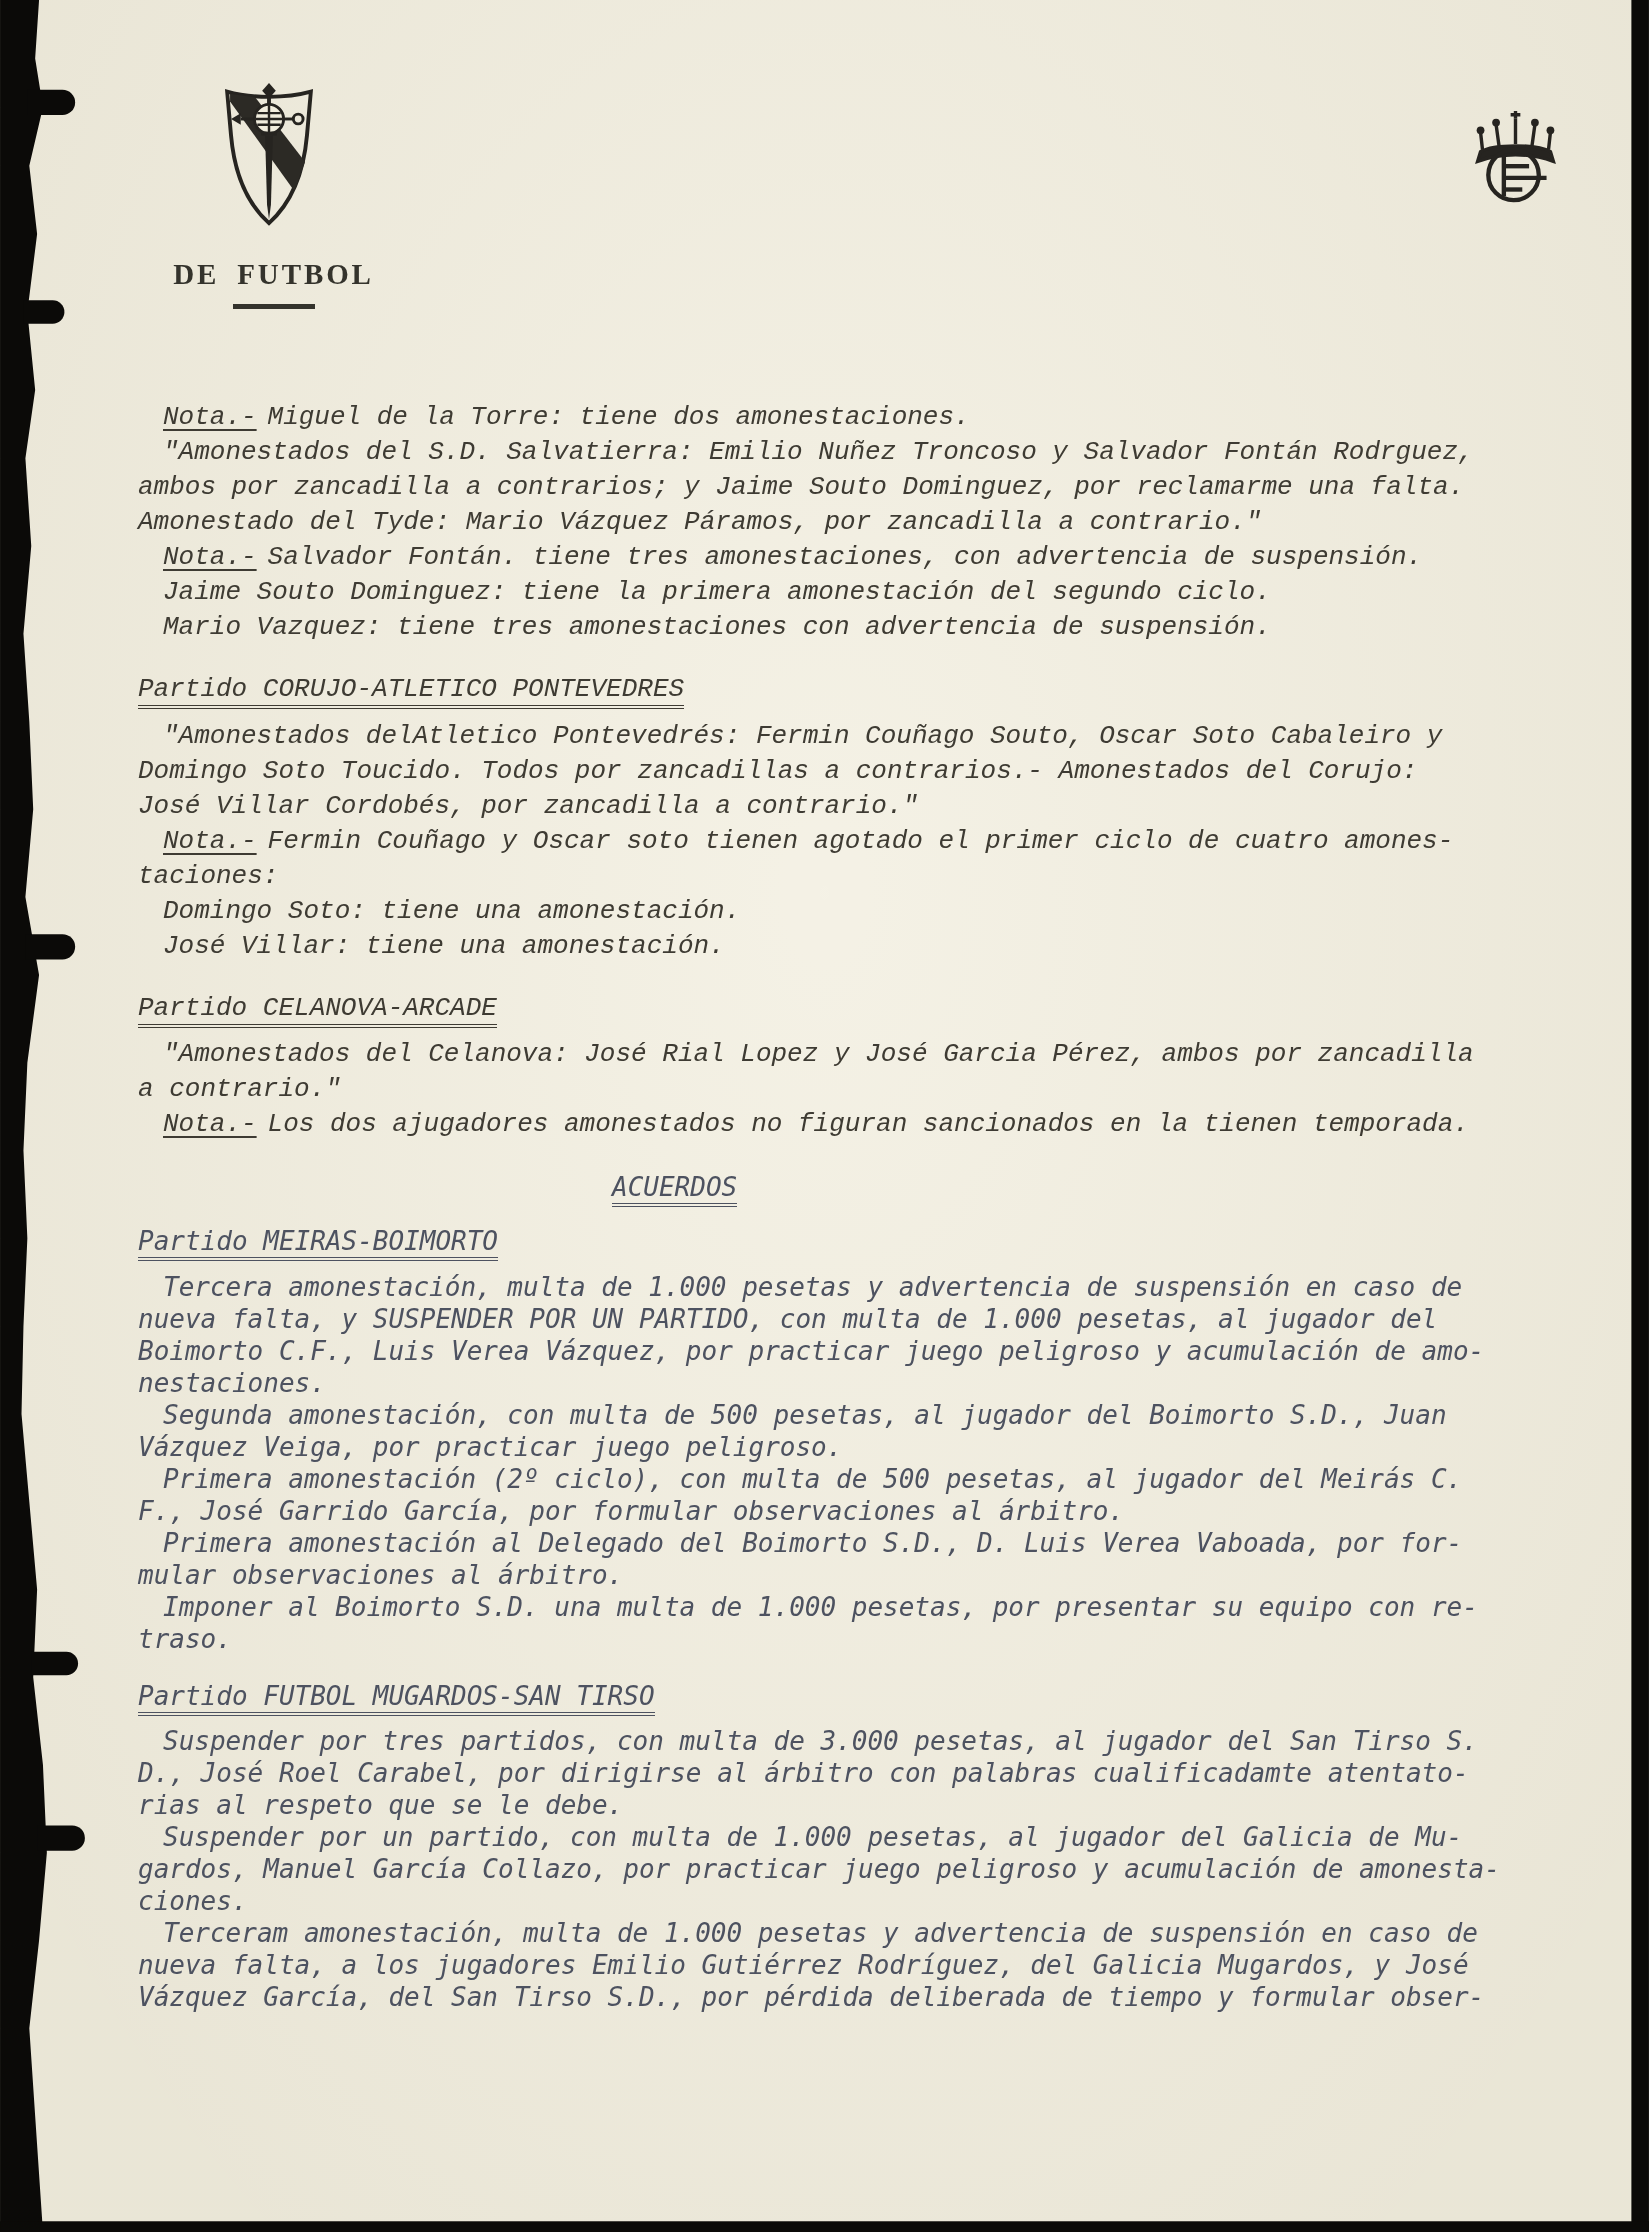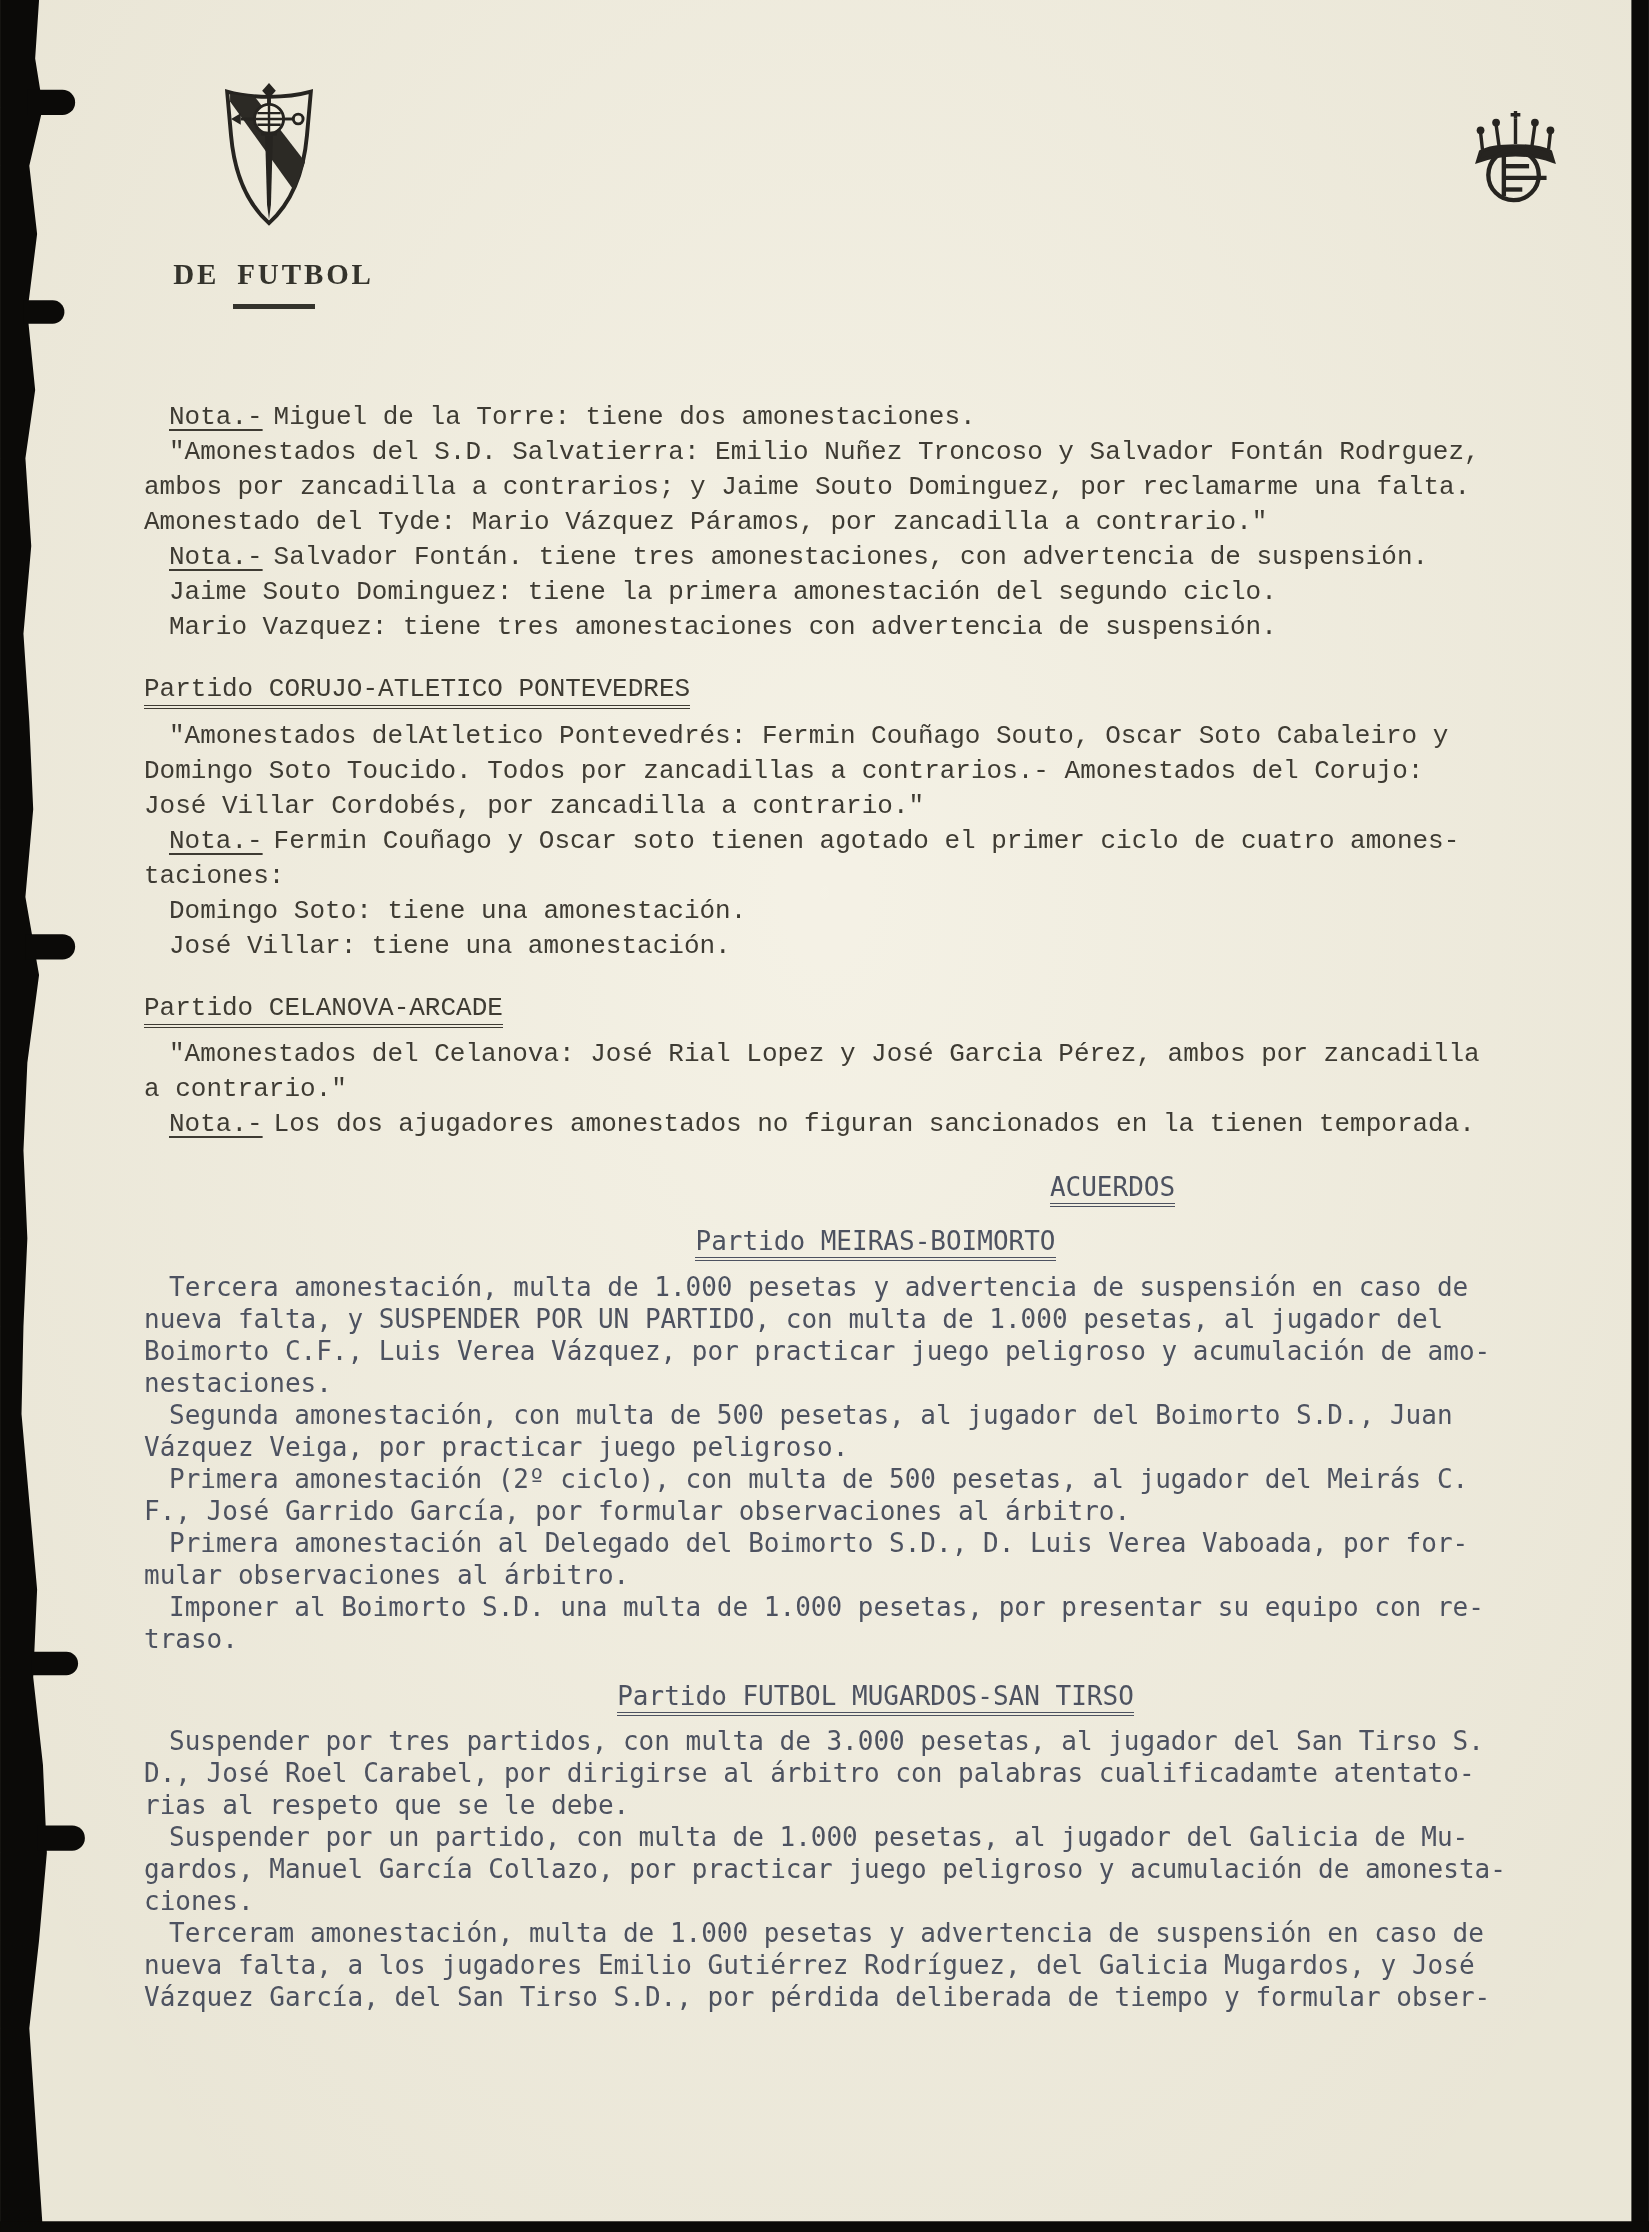--- a/index.html
+++ b/index.html
@@ -14,29 +14,29 @@
   svg.scan { position:absolute; left:0; top:0; pointer-events:none; }
   .logo-left  { position:absolute; left:220px; top:82px;  width:98px; height:146px; }
   .logo-right { position:absolute; left:1461px; top:107px; width:109px; height:99px; }
 
   .letterhead { position:absolute; left:59px; top:250px; width:429px; text-align:center;
                 color:#34332c; font-family:"Liberation Serif","DejaVu Serif",serif; }
   .lh1 { font-size:34px; font-weight:bold; letter-spacing:2.9px; word-spacing:11.7px; }
   .lh2 { font-size:29px; font-weight:bold; letter-spacing:2.9px; word-spacing:7.8px; margin-top:7.8px;text-align:center; }
   .lh-rule { width:82px; height:4.9px; background:#34332c; margin:13.7px auto 0; }
 
-  .body-col { position:absolute; left:144px; top:400px; width:1463px; }
+  .body-col { position:absolute; left:138px; top:400px; width:1463px;font-style:italic; }
   .upper { font-size:26px; line-height:35px; color:#3e3b33; }
   .lower-wrap { font-size:26px; line-height:32px; color:#4d5260;
                 font-family:"DejaVu Sans Mono","Liberation Mono",monospace; }
   p { margin:0; }
   .pre { white-space:pre-line; }
   .indent { text-indent:25px; }
   h2 { font-size:inherit; font-weight:normal; margin:27px 0 11.7px; }
-  .lower-wrap h2 { margin:25px 0 13.7px;text-align:center; }
+  .lower-wrap h2 { margin:25px 0 13.7px; }
   h2.tight { margin-top:21.5px; }
   .hu { border-bottom:4.9px double currentColor; padding-bottom:1px; }
   .nlabel { text-decoration:underline; text-decoration-thickness:2px; text-underline-offset:4.9px;
             margin-right:0.7ch; }
   h2.acuerdos { margin:29px 0 0 474px; }
   .lower-wrap p { margin:0 0 0 0; }
 </style>
 </head>
 <body>
 

